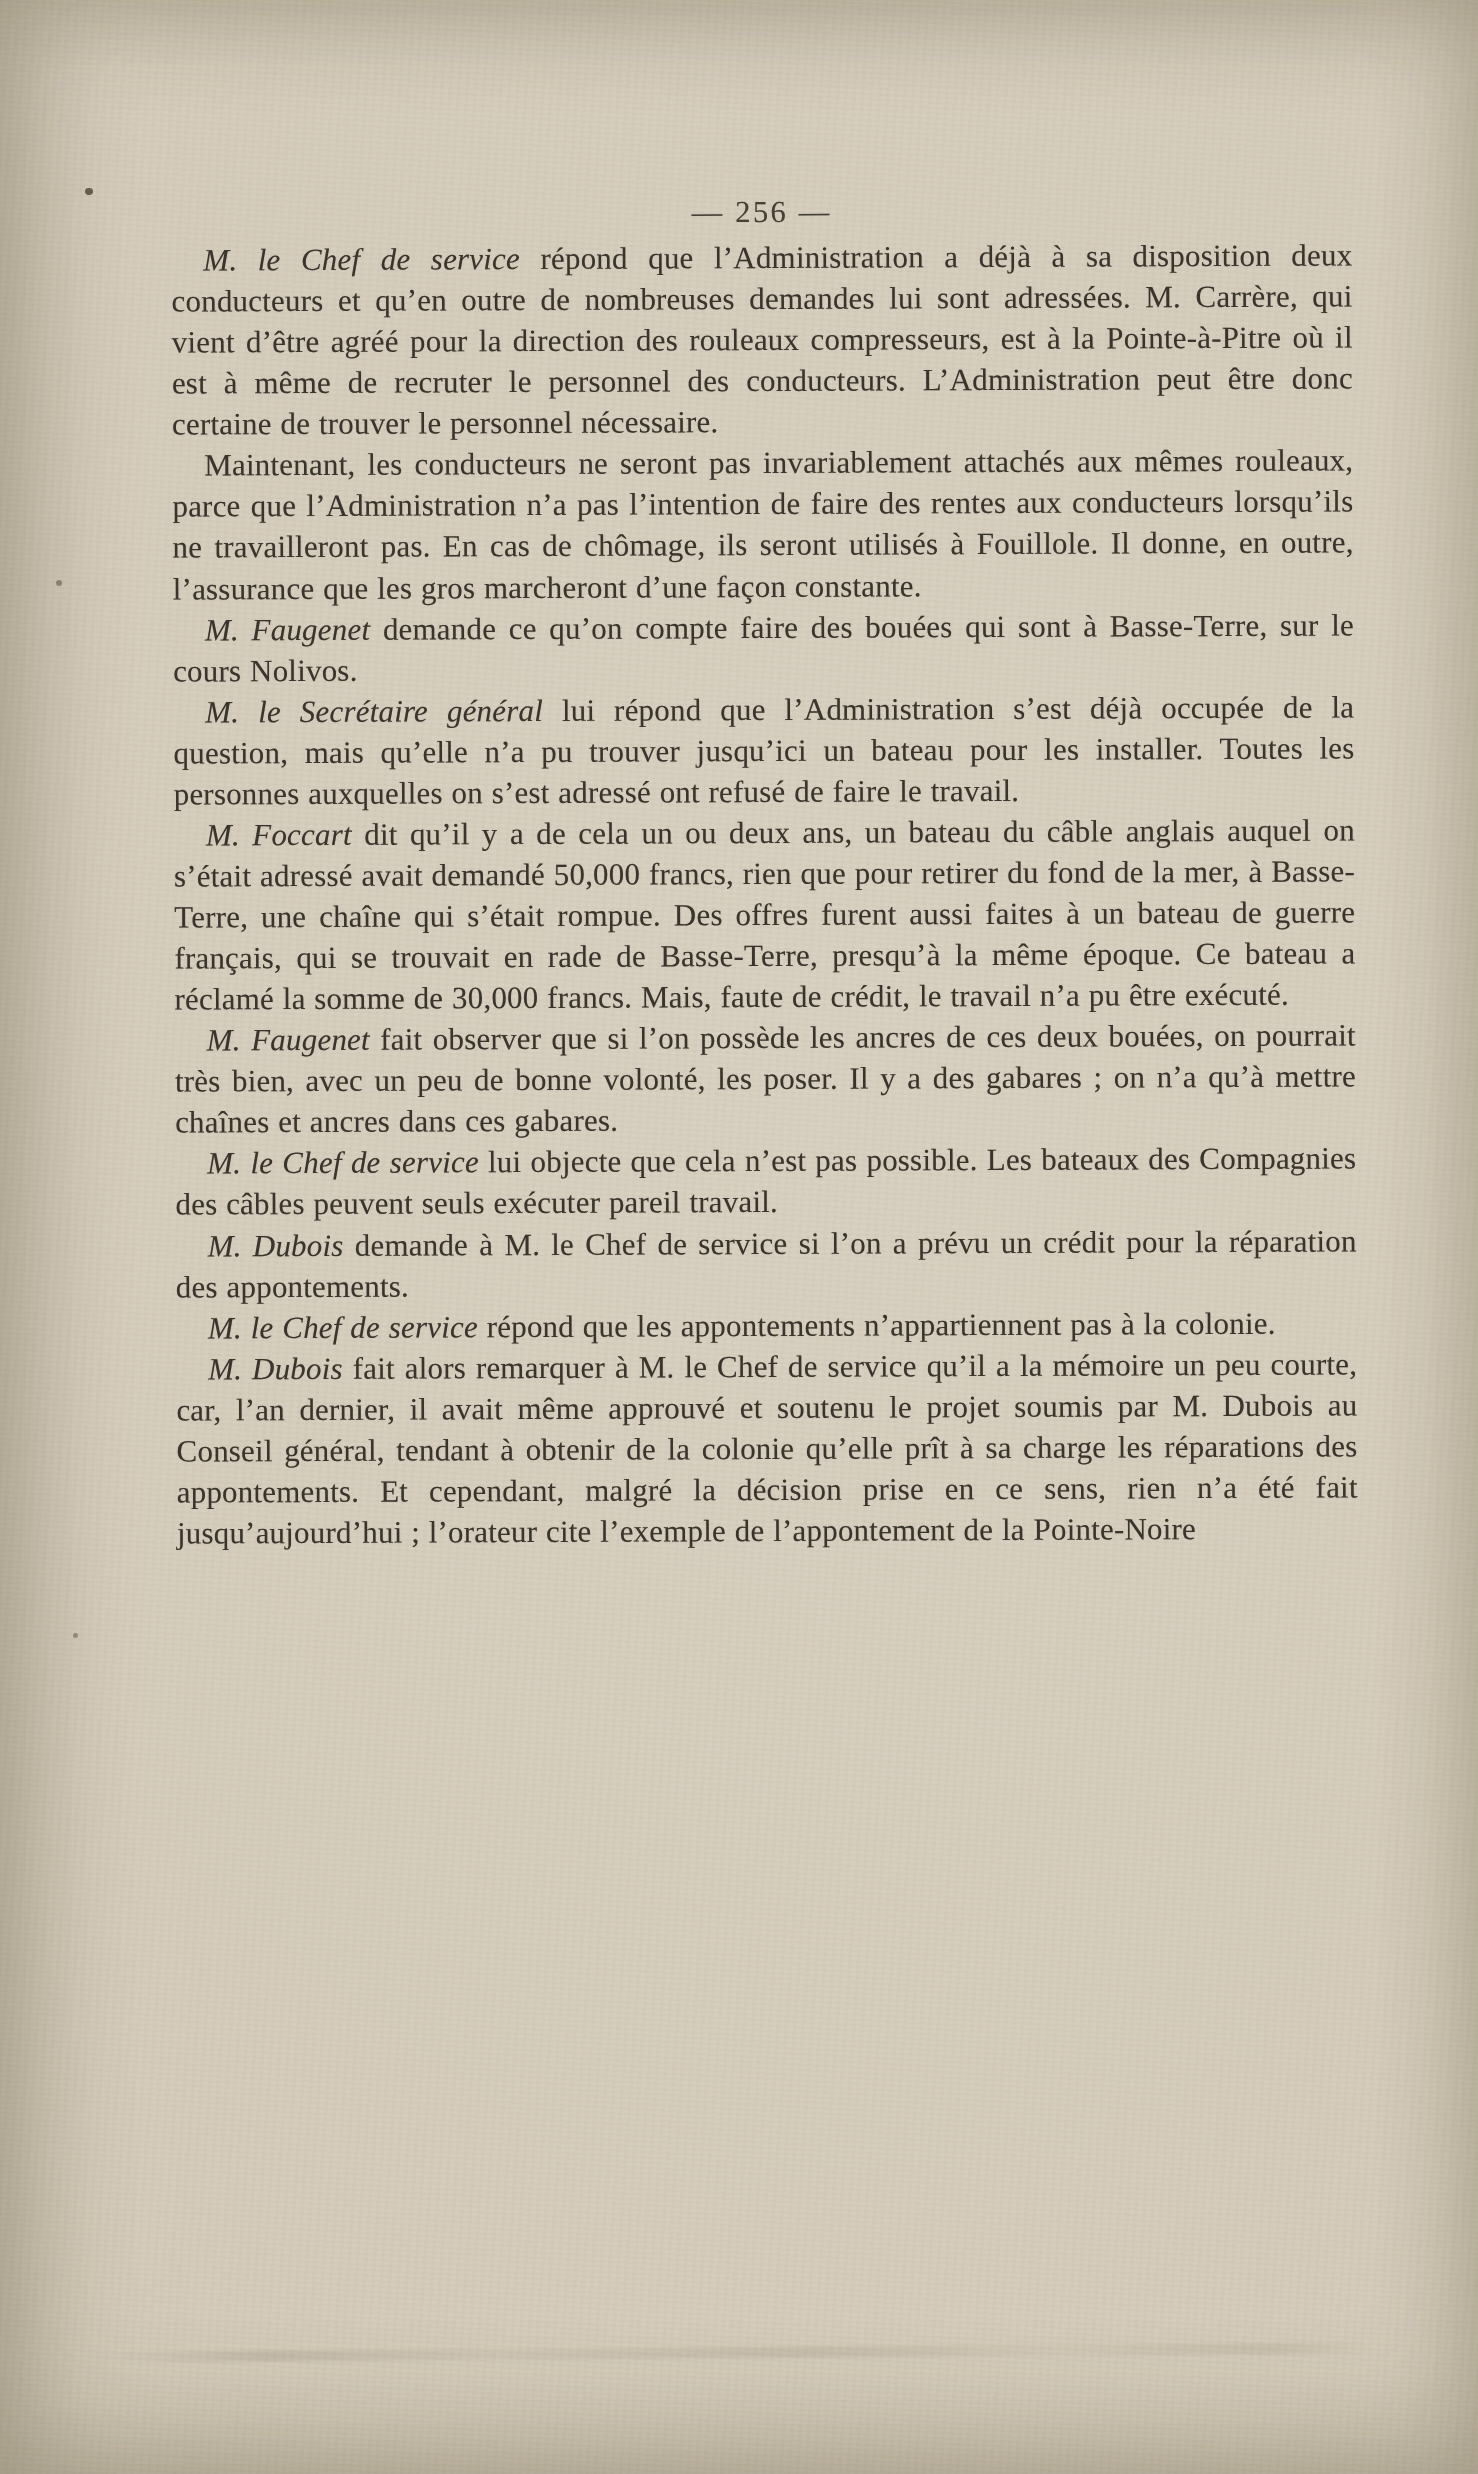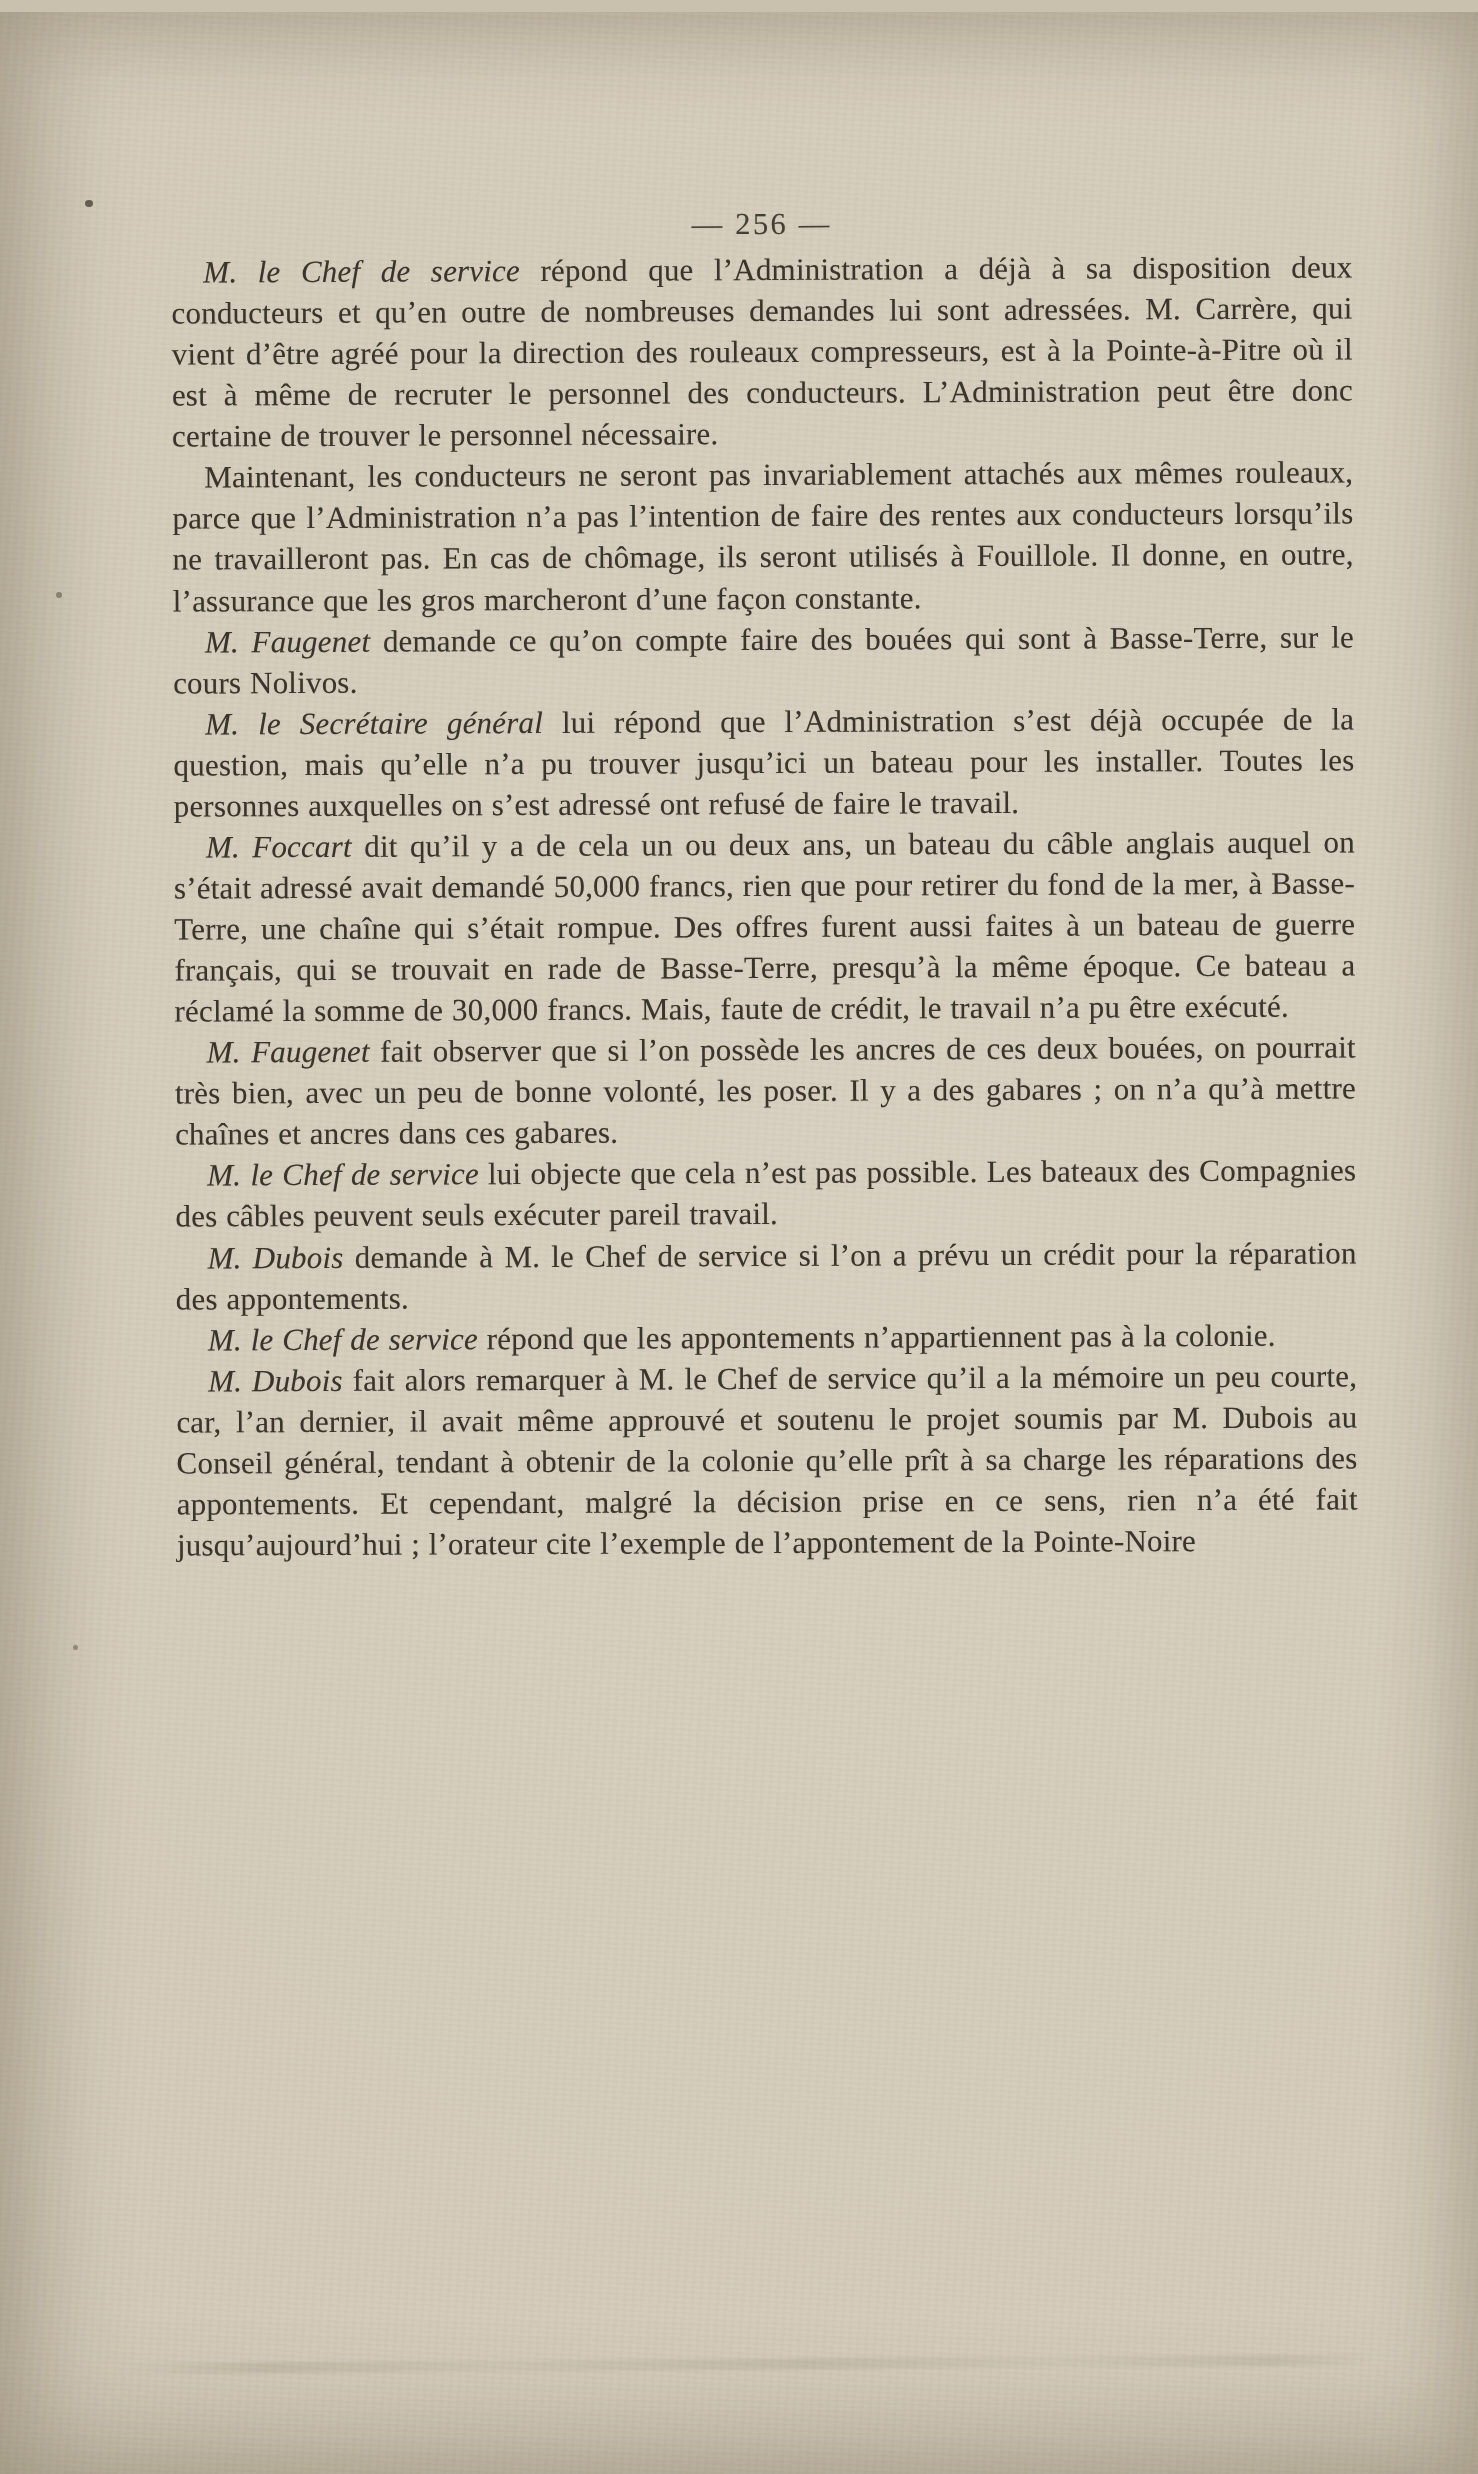--- a/index.html
+++ b/index.html
@@ -18,21 +18,20 @@
   .paper {
     position: absolute;
     inset: 0;
     background:
       radial-gradient(ellipse 140% 110% at 55% 42%, #d8d0c0 0%, #d3cab9 55%, #c8bfab 88%, #bdb39e 100%);
     box-shadow:
       inset 46px 0 92px rgba(96, 84, 60, 0.18),
       inset -30.5px 0 76px rgba(96, 84, 60, 0.10),
       inset 0 -53px 107px rgba(96, 84, 60, 0.16),
       inset 0 38px 84px rgba(96, 84, 60, 0.10);
-    margin-top: 12px;
   }
   .grain {
     position: absolute;
     inset: 0;
     background:
       repeating-linear-gradient(3deg, rgba(120,105,80,0.025) 0 2.3px, rgba(255,255,255,0.015) 2.3px 5.3px),
       repeating-linear-gradient(94deg, rgba(120,105,80,0.02) 0 3.8px, rgba(255,255,255,0.012) 3.8px 8.4px);
     pointer-events: none;
   }
   .text-block {

